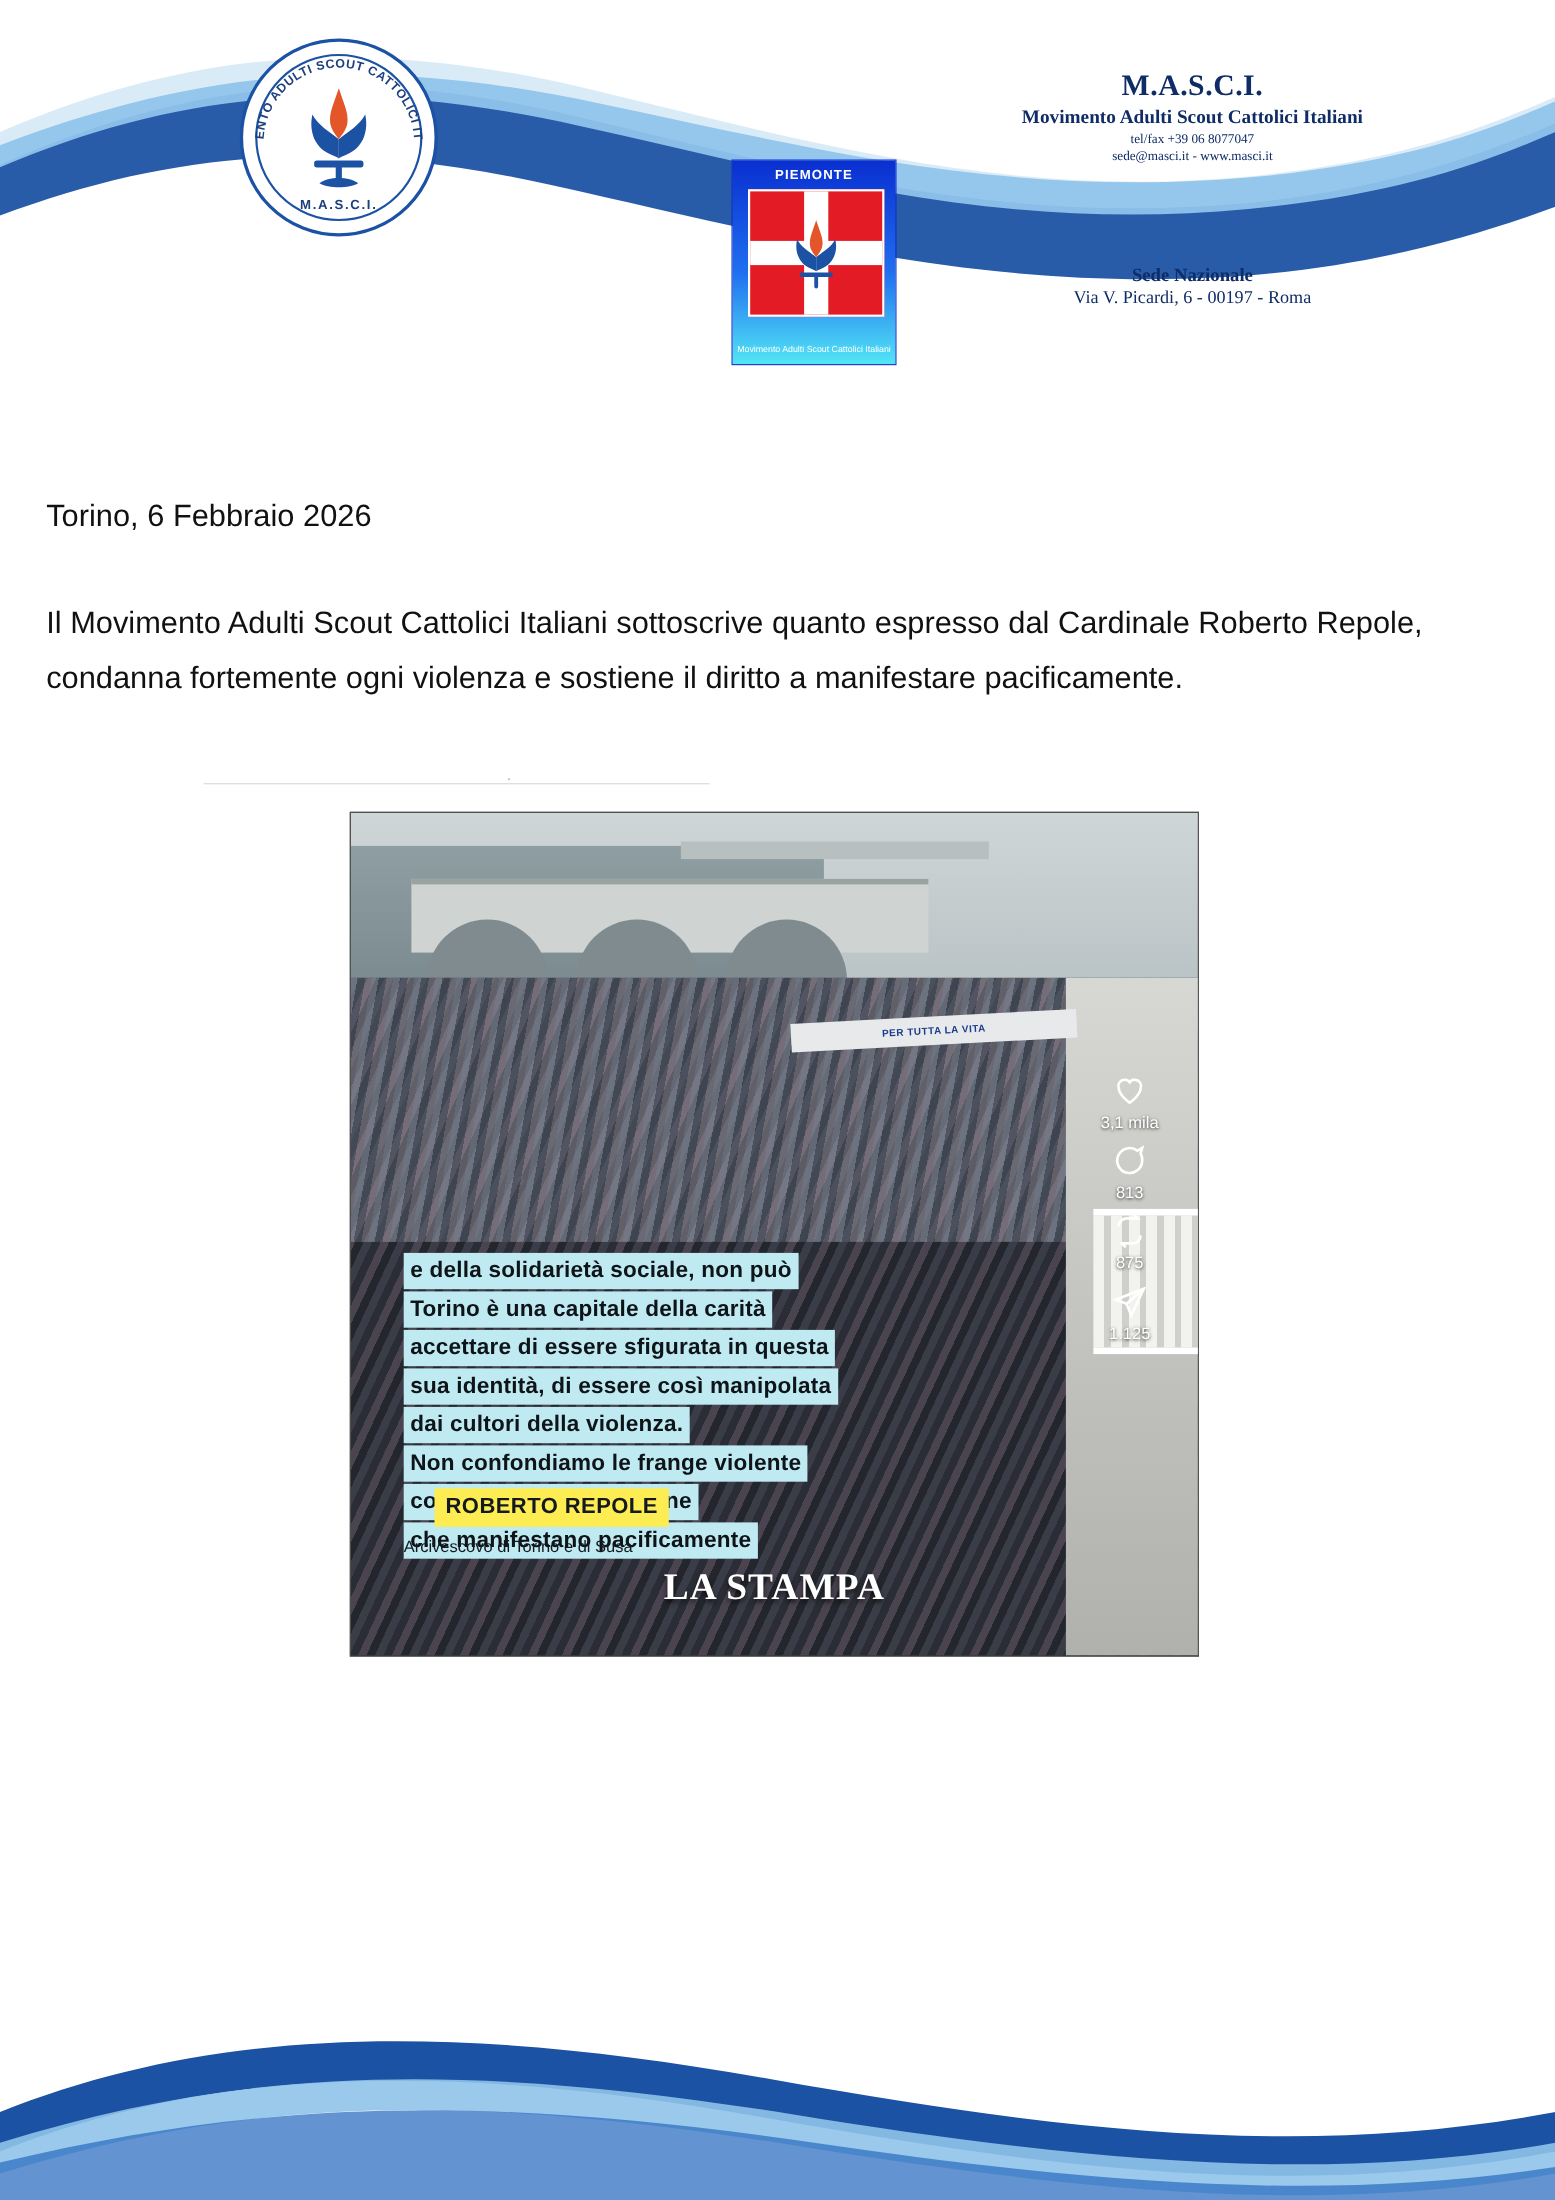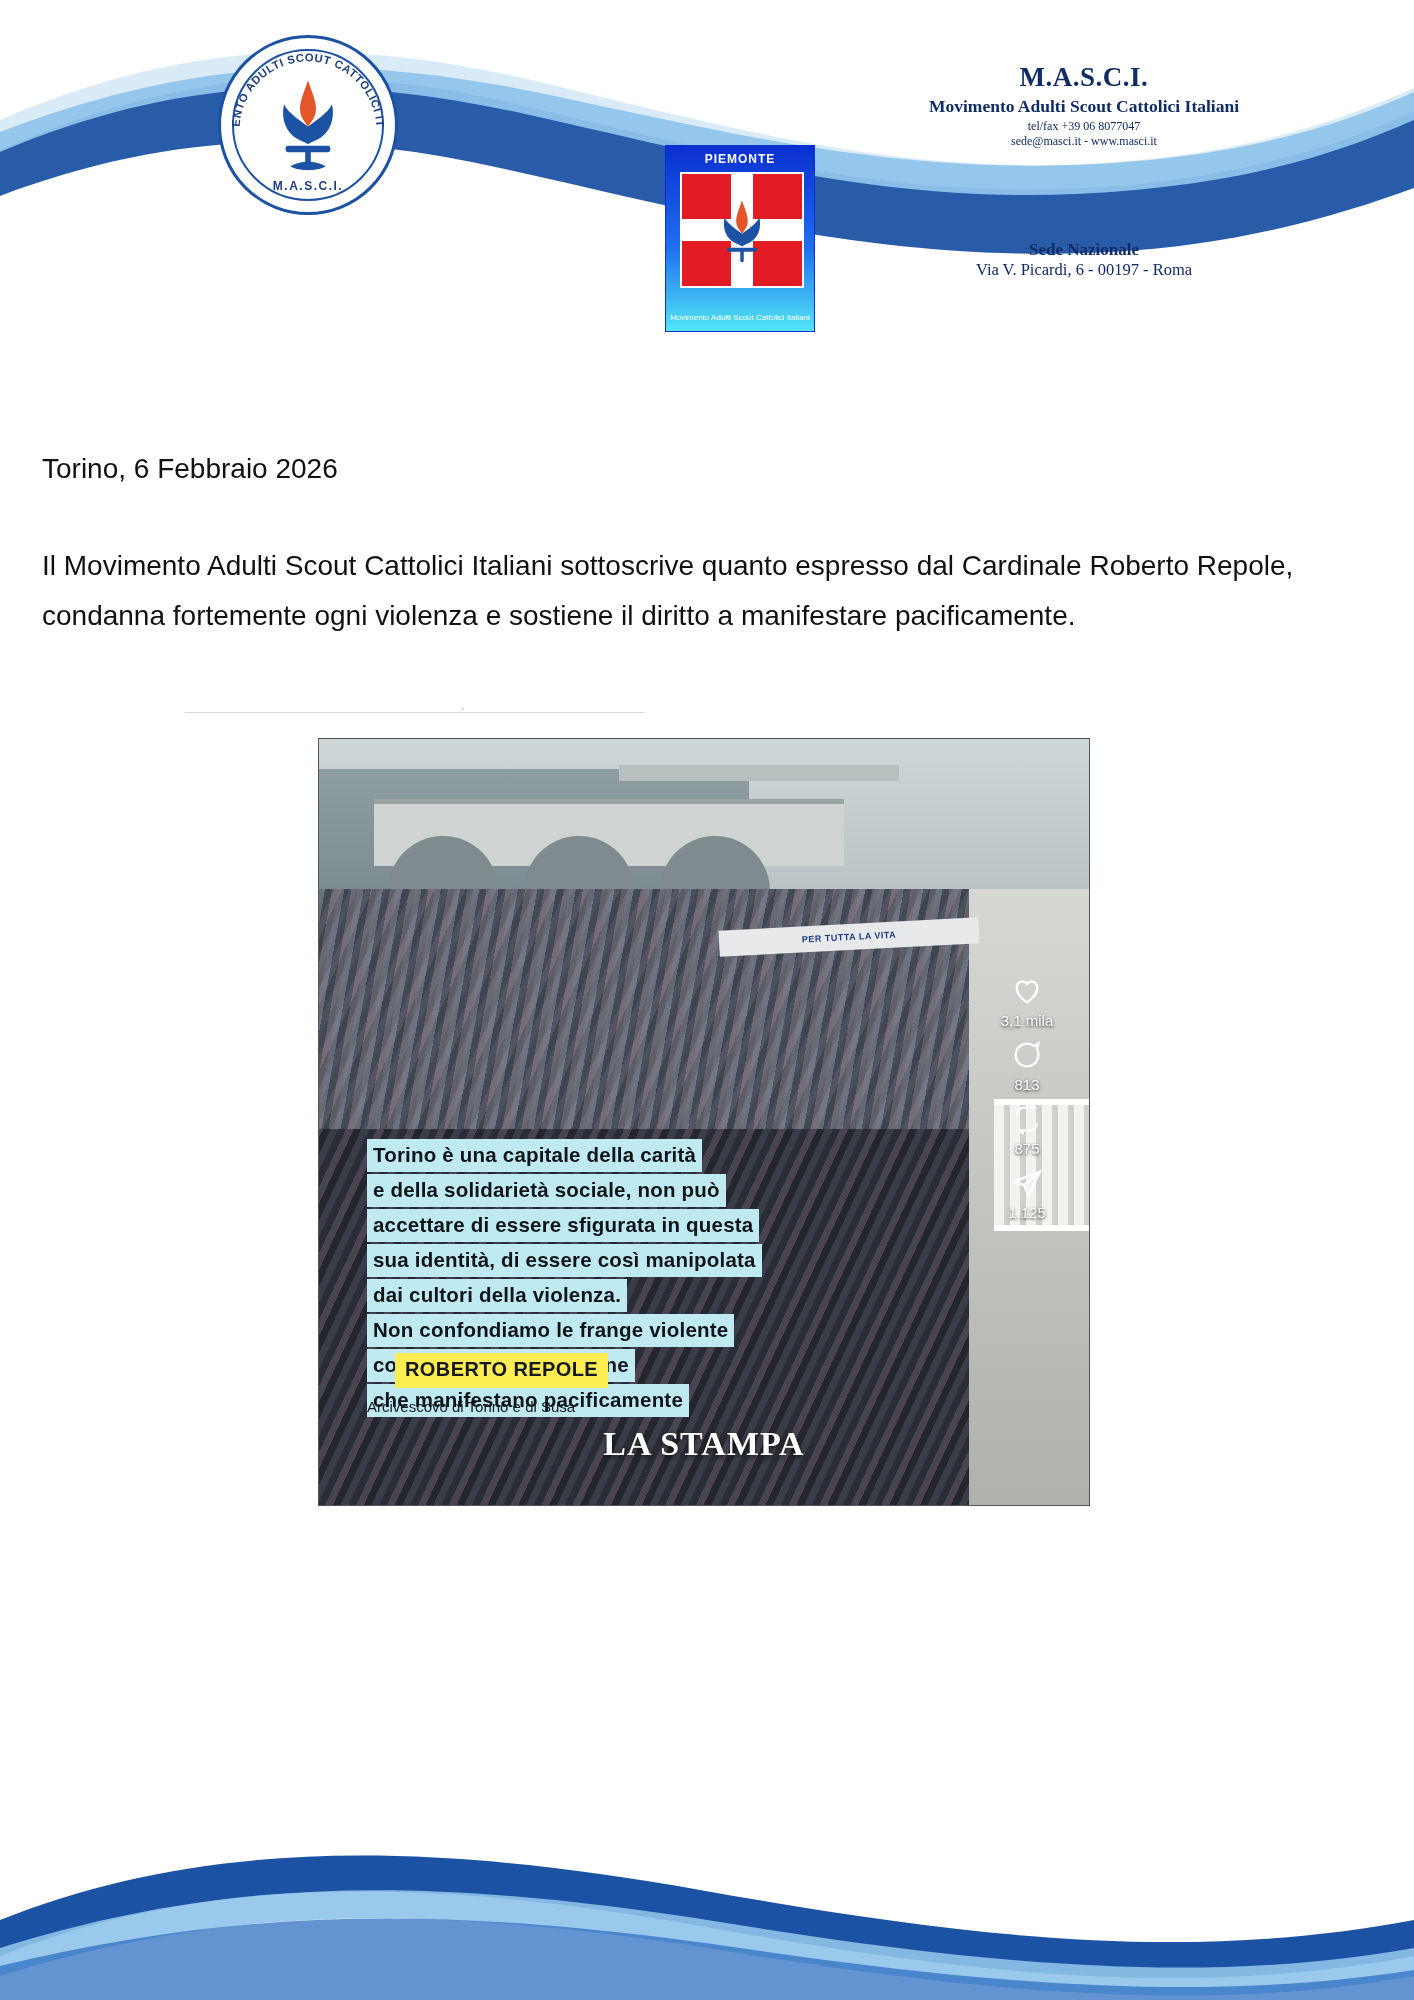--- a/index.html
+++ b/index.html
@@ -497,22 +497,22 @@
   </div>
   <div class="bridge2"></div>
   <div class="river-foam"></div>
   <div class="crowd"></div>
   <div class="crowd-light"></div>
   <div class="embankment"></div>
   <div class="balustrade"></div>
   <div class="banner-strip">PER TUTTA LA VITA</div>
 
   <div class="quote-box">
+    <div><span class="quote-line">e della solidarietà sociale, non può</span></div>
     <div><span class="quote-line">Torino è una capitale della carità</span></div>
-    <div><span class="quote-line">e della solidarietà sociale, non può</span></div>
     <div><span class="quote-line">accettare di essere sfigurata in questa</span></div>
     <div><span class="quote-line">sua identità, di essere così manipolata</span></div>
     <div><span class="quote-line">dai cultori della violenza.</span></div>
     <div><span class="quote-line">Non confondiamo le frange violente</span></div>
     <div><span class="quote-line">con le migliaia di persone</span></div>
     <div><span class="quote-line">che manifestano pacificamente</span></div>
   </div>
 
   <div class="attrib">
     <div class="attrib-name">ROBERTO REPOLE</div>

